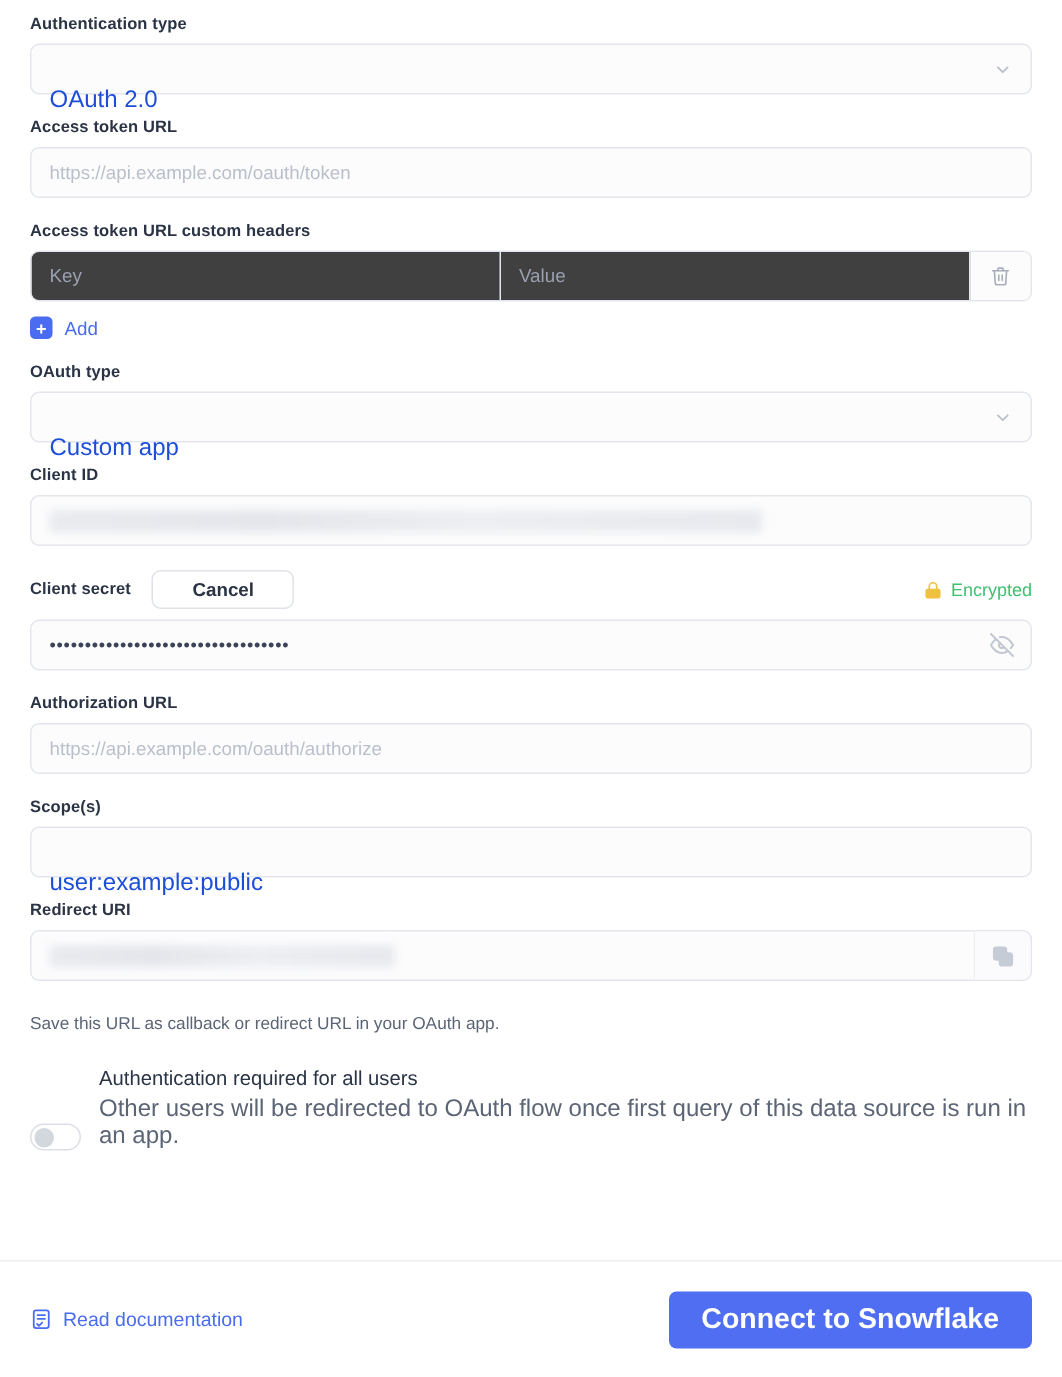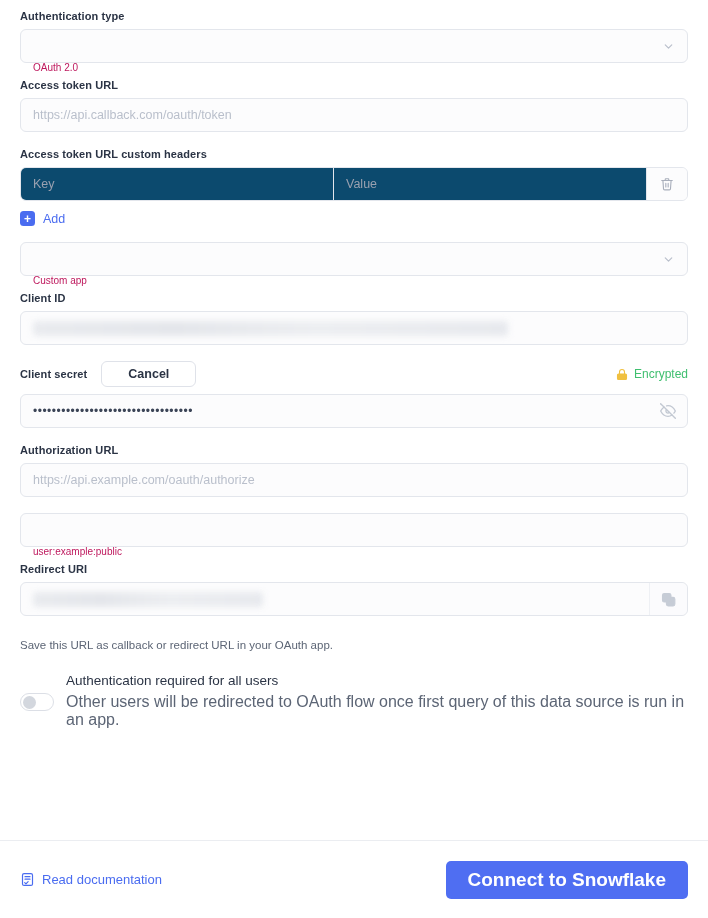--- a/index.html
+++ b/index.html
@@ -29,21 +29,21 @@
     position: relative;
     height: 34px;
     border: 1px solid #e3e6ec;
     border-radius: 6px;
     background: #fcfcfd;
     display: flex;
     align-items: center;
     padding: 0 12px;
     font-size: 12.5px;
   }
-  .value { color: #be185d; font-size: 10px; margin-top: 42px; }
+  .value { color: #1d4ed8; font-size: 16px; margin-top: 42px; }
   .placeholder { color: #b9bfcb; font-size: 12.5px; }
   .trailing {
     position: absolute;
     right: 0; top: 0;
     width: 38px; height: 100%;
     display: flex; align-items: center; justify-content: center;
   }
   .trailing.boxed {
     border-left: 1px solid #eef0f4;
     background: #fbfbfd;
@@ -60,21 +60,21 @@
     background: #fcfcfd;
     height: 34px;
   }
   .hdr-cell {
     flex: 1;
     display: flex; align-items: center;
     padding: 0 12px;
     font-size: 12.5px;
     color: #9aa1b0;
     border-right: 1px solid #e3e6ec;
-    background: #0c4a6e;
+    background: #404040;
   }
   .hdr-del {
     width: 40px;
     display: flex; align-items: center; justify-content: center;
     background: #fcfcfd;
   }
   .add-row {
     display: flex; align-items: center;
     gap: 8px;
     margin-top: 10px;
@@ -138,21 +138,21 @@
     font-size: 11.5px;
     color: #5c6575;
     margin-top: 23px;
   }
 
   
   .toggle-block {
     margin-top: 22px;
     display: flex;
     gap: 12px;
-    align-items: center;
+    align-items: flex-end;
   }
   .switch {
     width: 34px; height: 18px;
     border-radius: 10px;
     border: 1px solid #dcdfe6;
     background: #fff;
     position: relative;
     flex: none;
     margin-top: 2px;
     cursor: pointer;
@@ -218,21 +218,21 @@
         <svg width="13" height="13" viewBox="0 0 24 24" fill="none" stroke="#b9bfcb" stroke-width="2.2" stroke-linecap="round" stroke-linejoin="round">
             <polyline points="6 9 12 15 18 9"></polyline>
           </svg>
       </span>
     </div>
   </div>
 
   <div class="field">
     <div class="label">Access token URL</div>
     <div class="control">
-      <span class="placeholder">https://api.callback.com/oauth/token</span>
+      <span class="placeholder">https://api.example.com/oauth/token</span>
     </div>
   </div>
 
   <div class="field">
     <div class="label">Access token URL custom headers</div>
     <div class="hdr-table">
       <div class="hdr-cell">
         <span>Key</span>
       </div>
       <div class="hdr-cell">
@@ -249,20 +249,21 @@
         </span>
       </div>
     </div>
     <div class="add-row">
       <span class="add-plus">+</span>
       <span class="add-label">Add</span>
     </div>
   </div>
 
   <div class="field">
+    <div class="label">OAuth type</div>
     <div class="control">
       <span class="value">Custom app</span>
       <span class="trailing">
         <svg width="13" height="13" viewBox="0 0 24 24" fill="none" stroke="#b9bfcb" stroke-width="2.2" stroke-linecap="round" stroke-linejoin="round">
             <polyline points="6 9 12 15 18 9"></polyline>
           </svg>
       </span>
     </div>
   </div>
 
@@ -299,20 +300,21 @@
   </div>
 
   <div class="field">
     <div class="label">Authorization URL</div>
     <div class="control">
       <span class="placeholder">https://api.example.com/oauth/authorize</span>
     </div>
   </div>
 
   <div class="field">
+    <div class="label">Scope(s)</div>
     <div class="control">
       <span class="value">user:example:public</span>
     </div>
   </div>
 
   <div class="field">
     <div class="label">Redirect URI</div>
     <div class="control">
       <div class="redact" style="width:230px"></div>
       <span class="trailing boxed">

